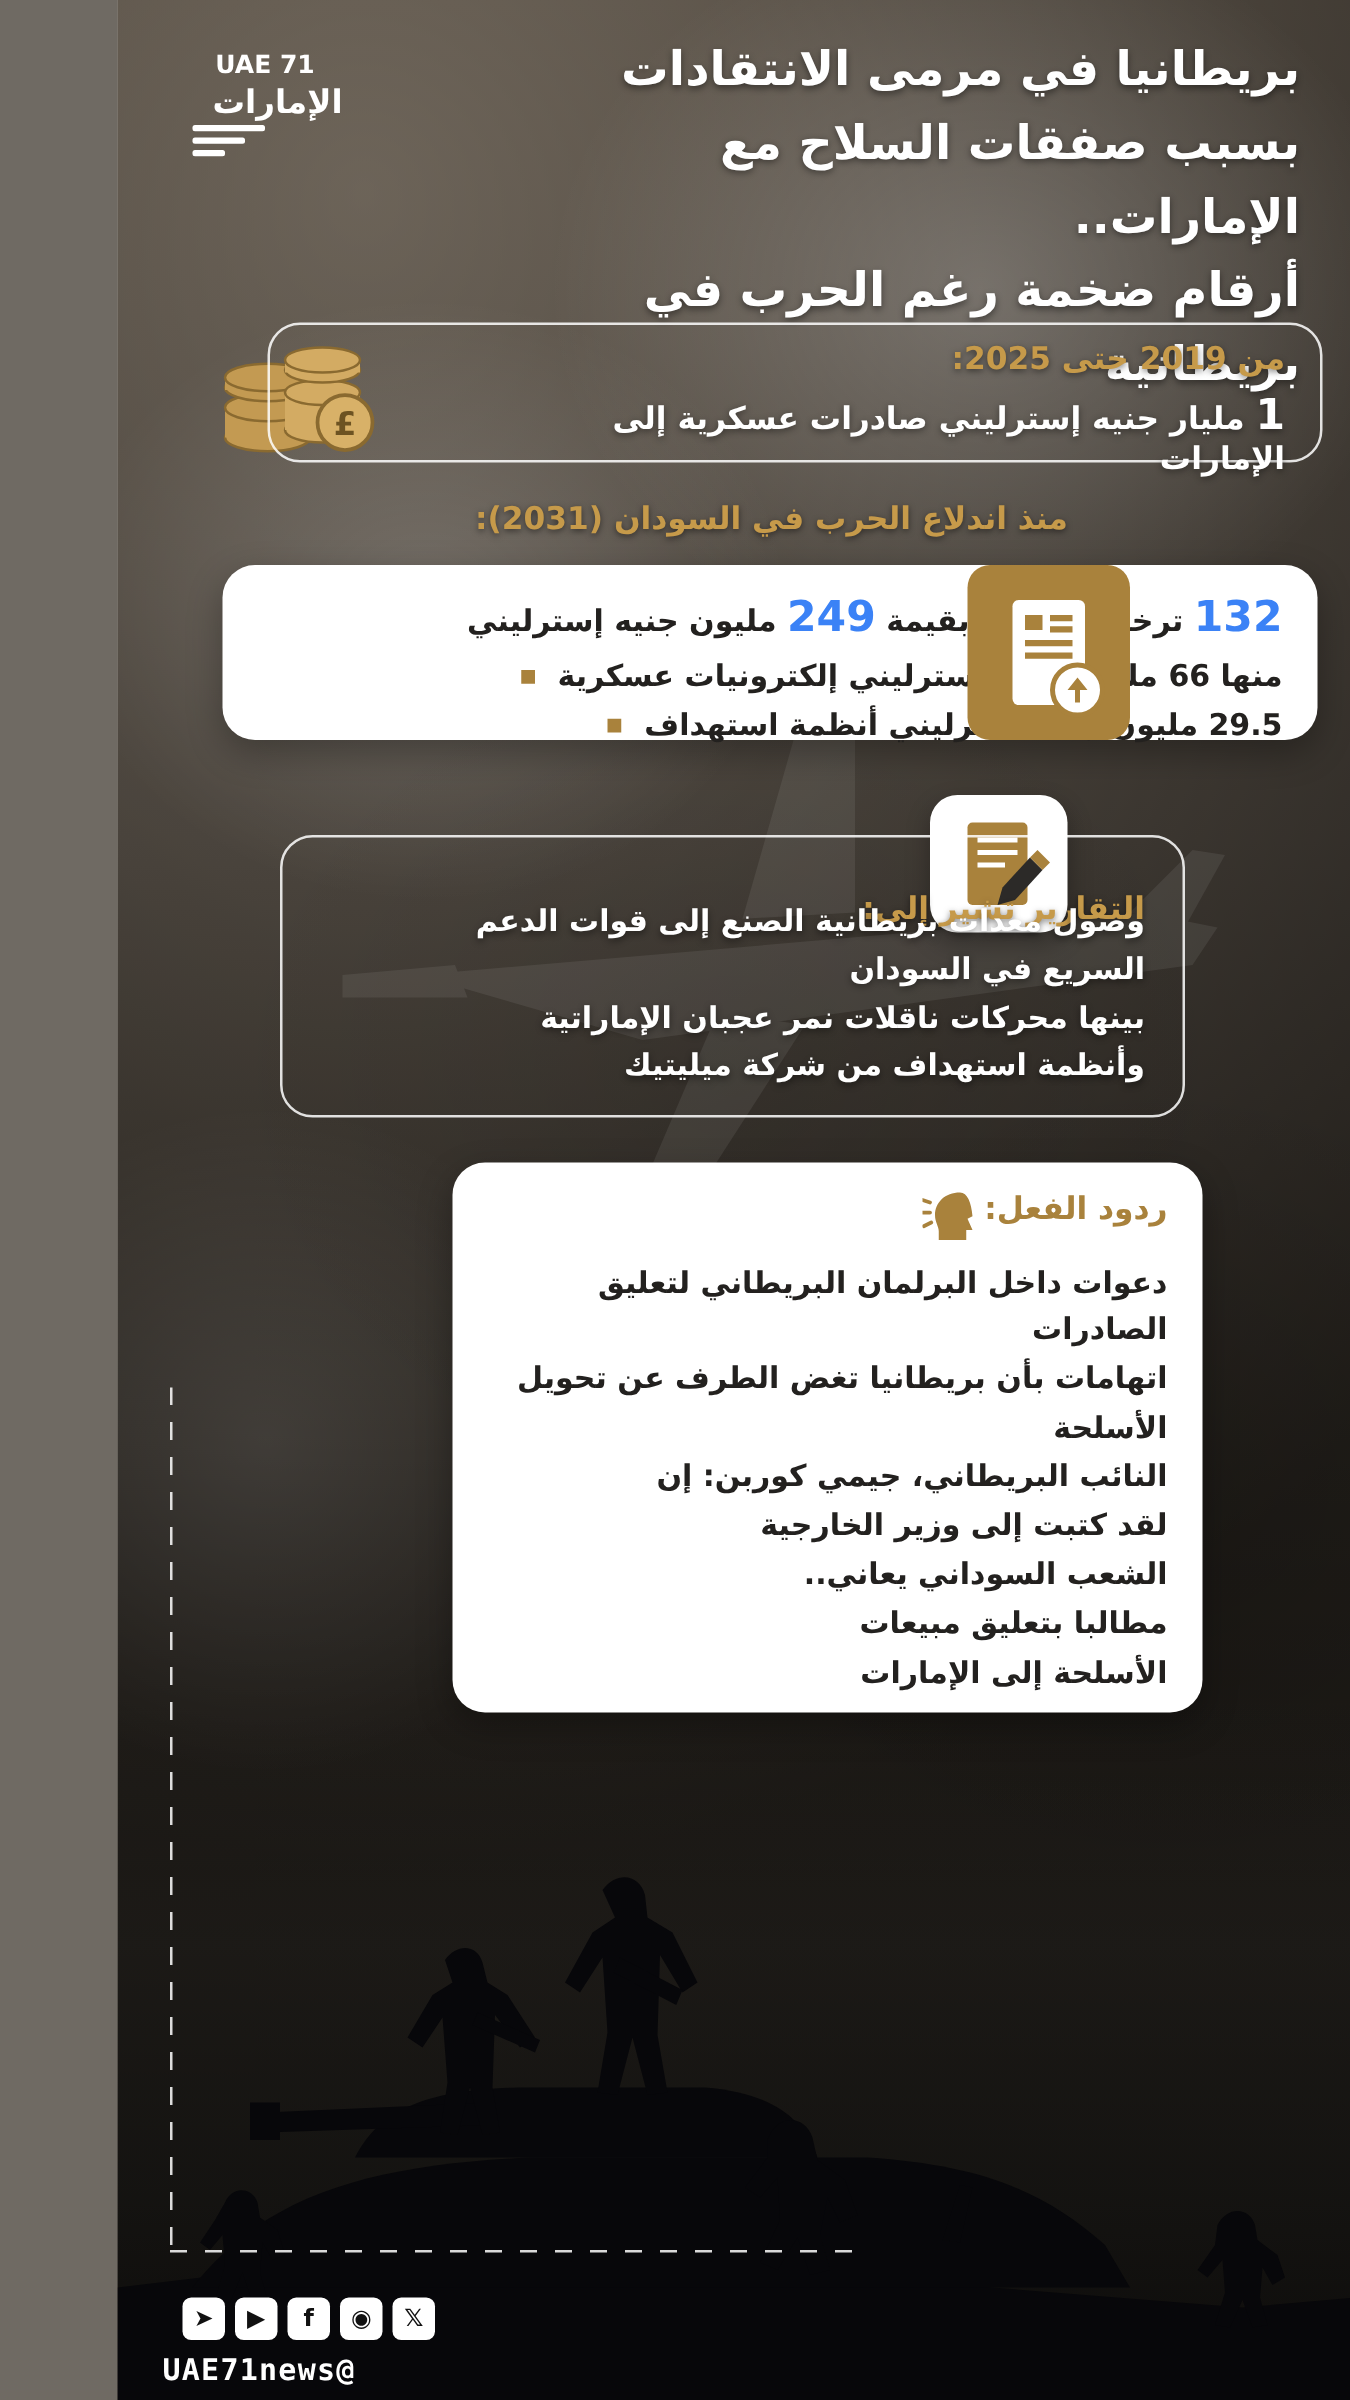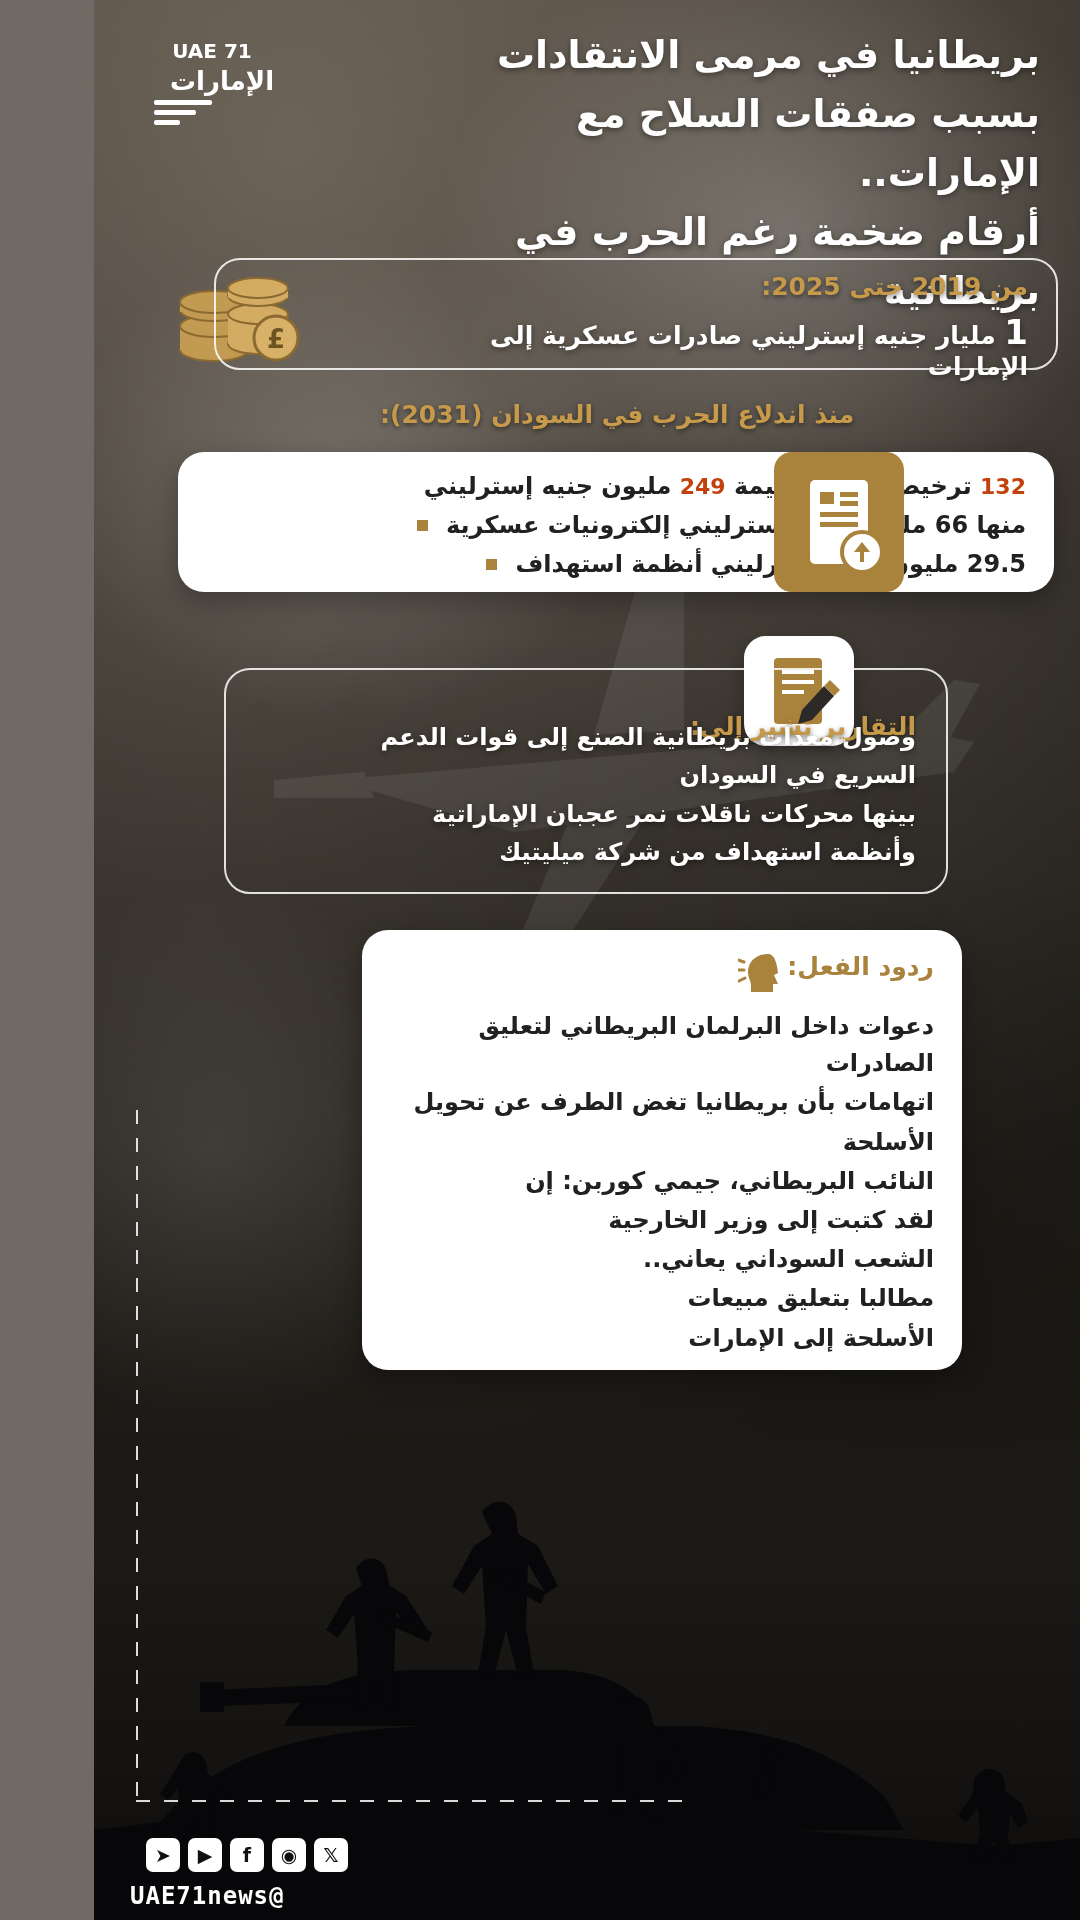--- a/index.html
+++ b/index.html
@@ -63,21 +63,21 @@
   .outline-card{
     position:absolute;
     border:2px solid rgba(255,255,255,.85);
     border-radius:26px;
   }
   .sec-title{
     color:#a9823c;font-weight:bold;font-size:25px;text-align:left;
   }
   .sec-title.onlight{color:#a9823c;}
   .sec-title.ondark{color:#c69a4a;text-shadow:0 2px 5px rgba(0,0,0,.5);}
-  .big{font-size:22px;font-weight:bold;color:#c2410c;}
+  .big{font-size:34px;font-weight:bold;color:#3b82f6;}
   .body-line{
     color:#23211f;font-size:24px;font-weight:bold;text-align:right;line-height:1.55;
   }
   .white-line{
     color:#ffffff;font-size:24px;font-weight:bold;text-align:right;line-height:1.6;
     text-shadow:0 2px 6px rgba(0,0,0,.45);
   }
   .sq-bullet{
     display:inline-block;width:11px;height:11px;background:#a9823c;
     margin-right:10px;margin-left:2px;vertical-align:2px;

